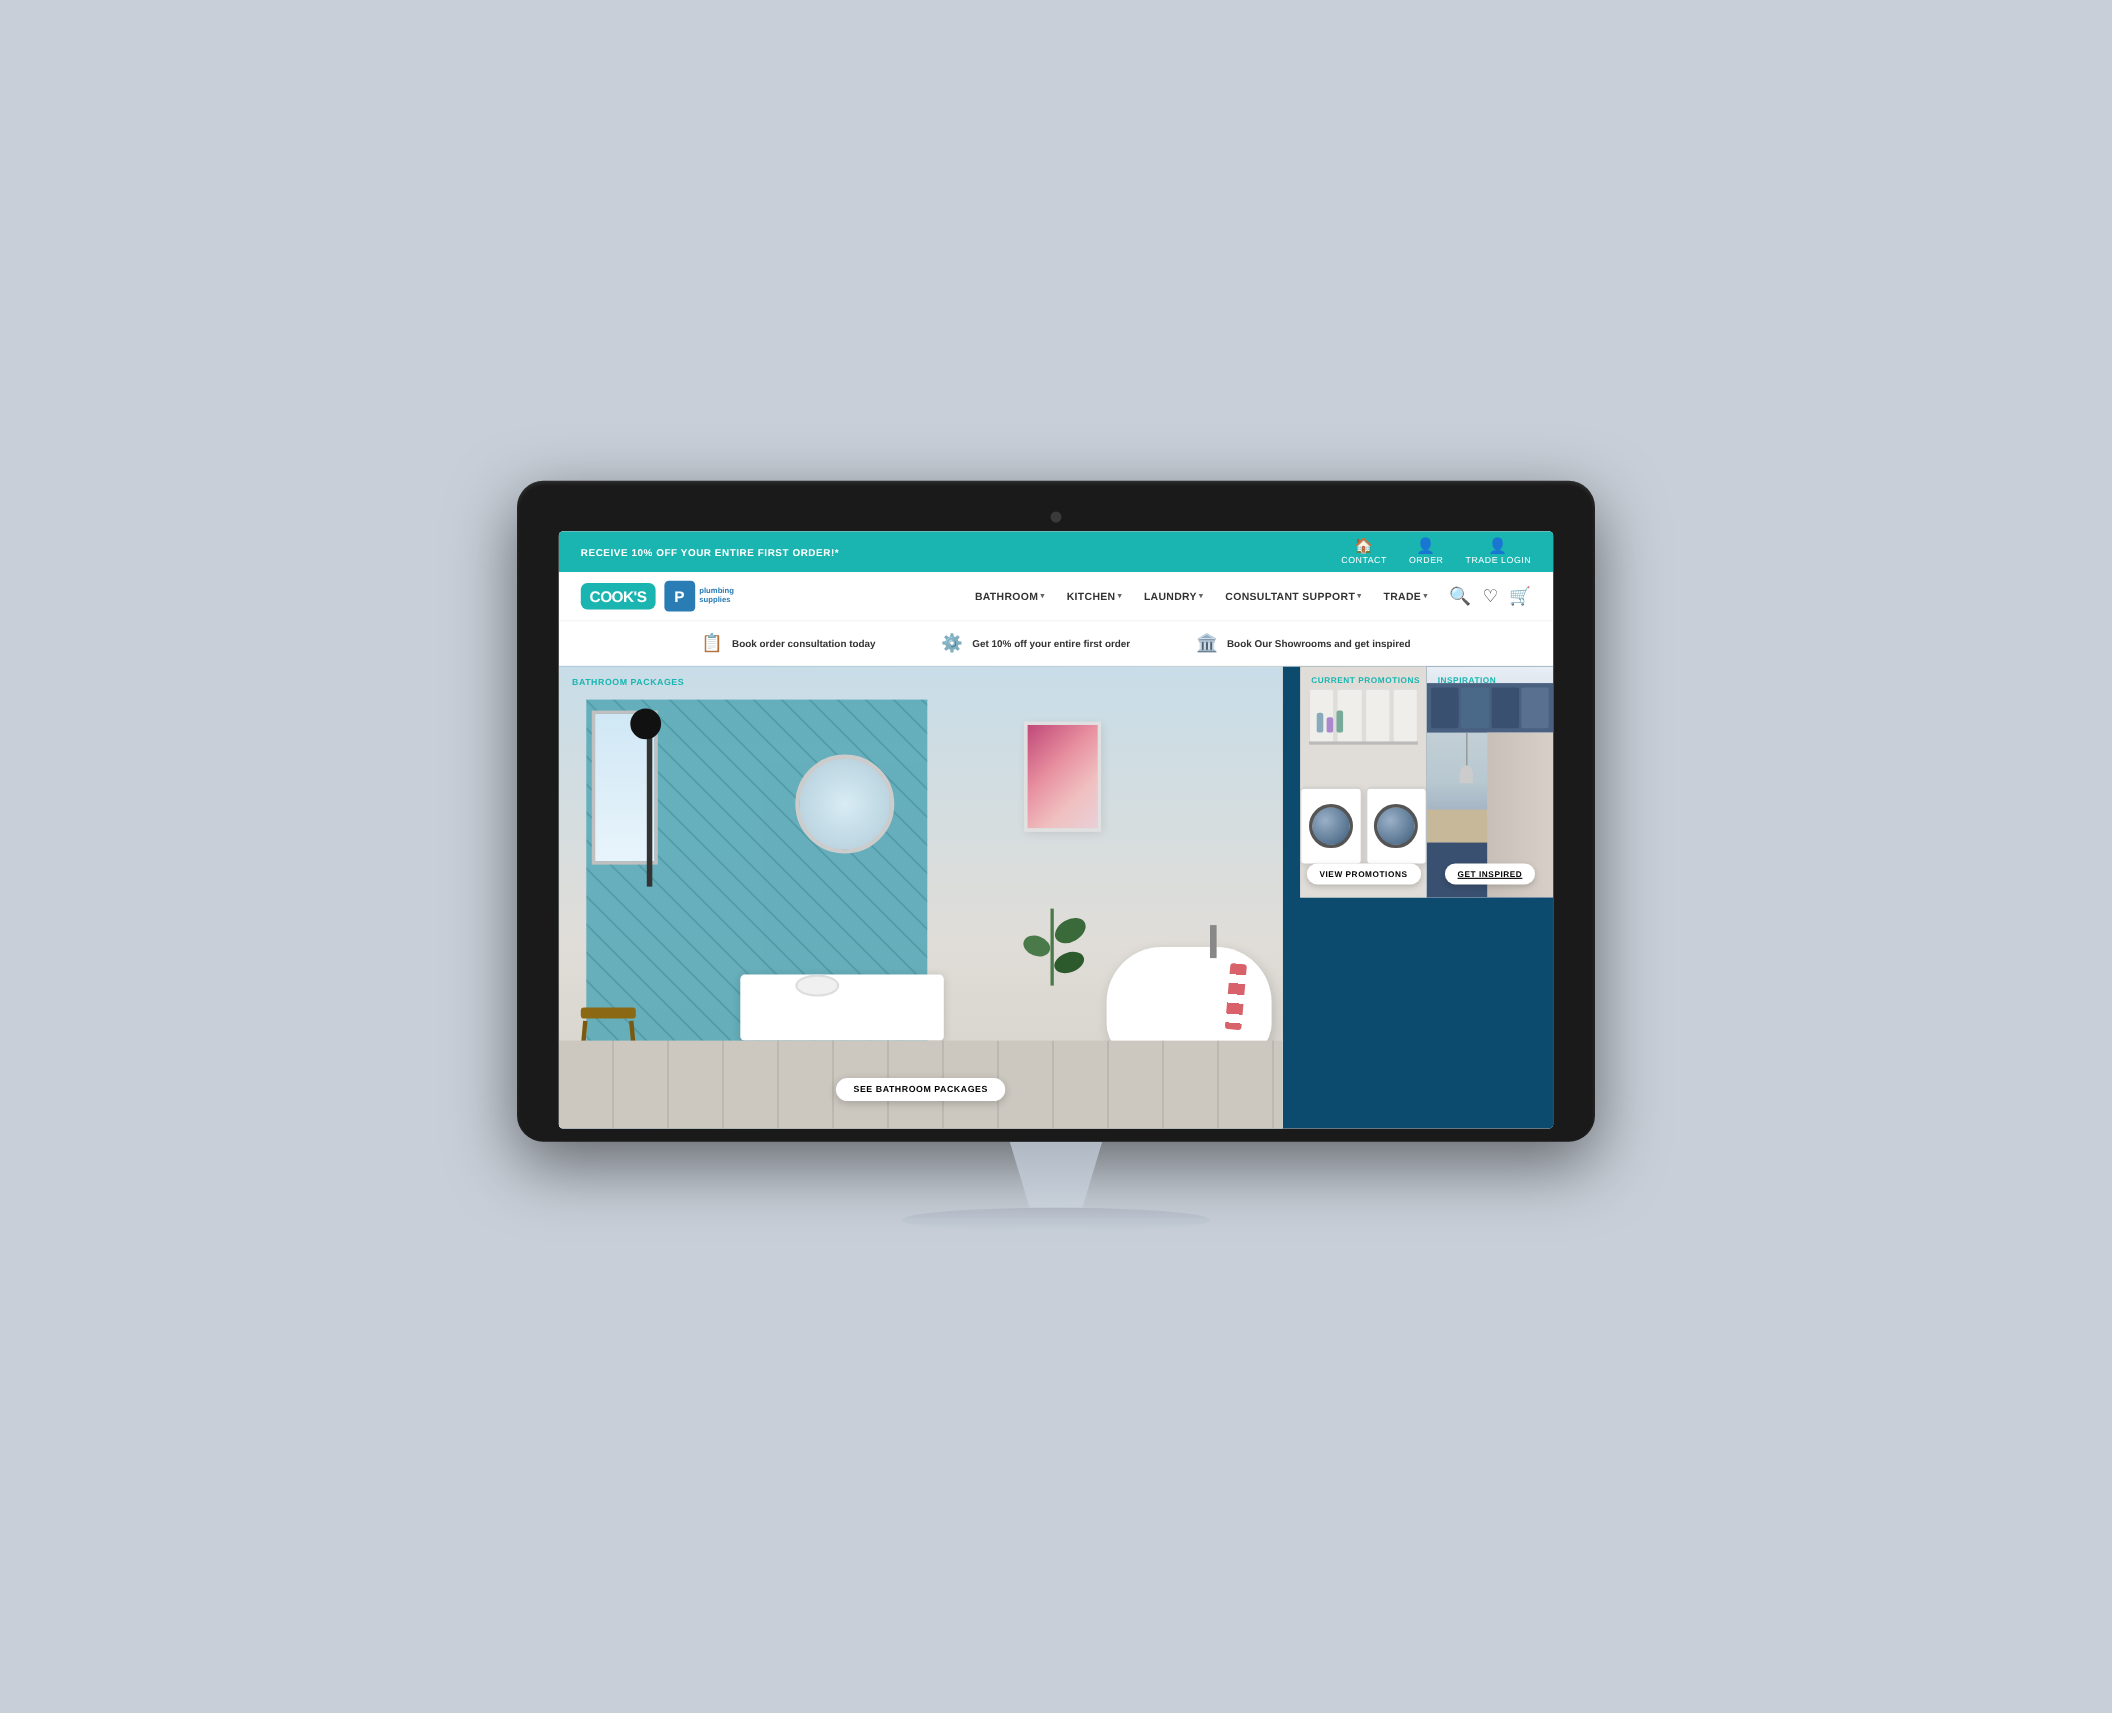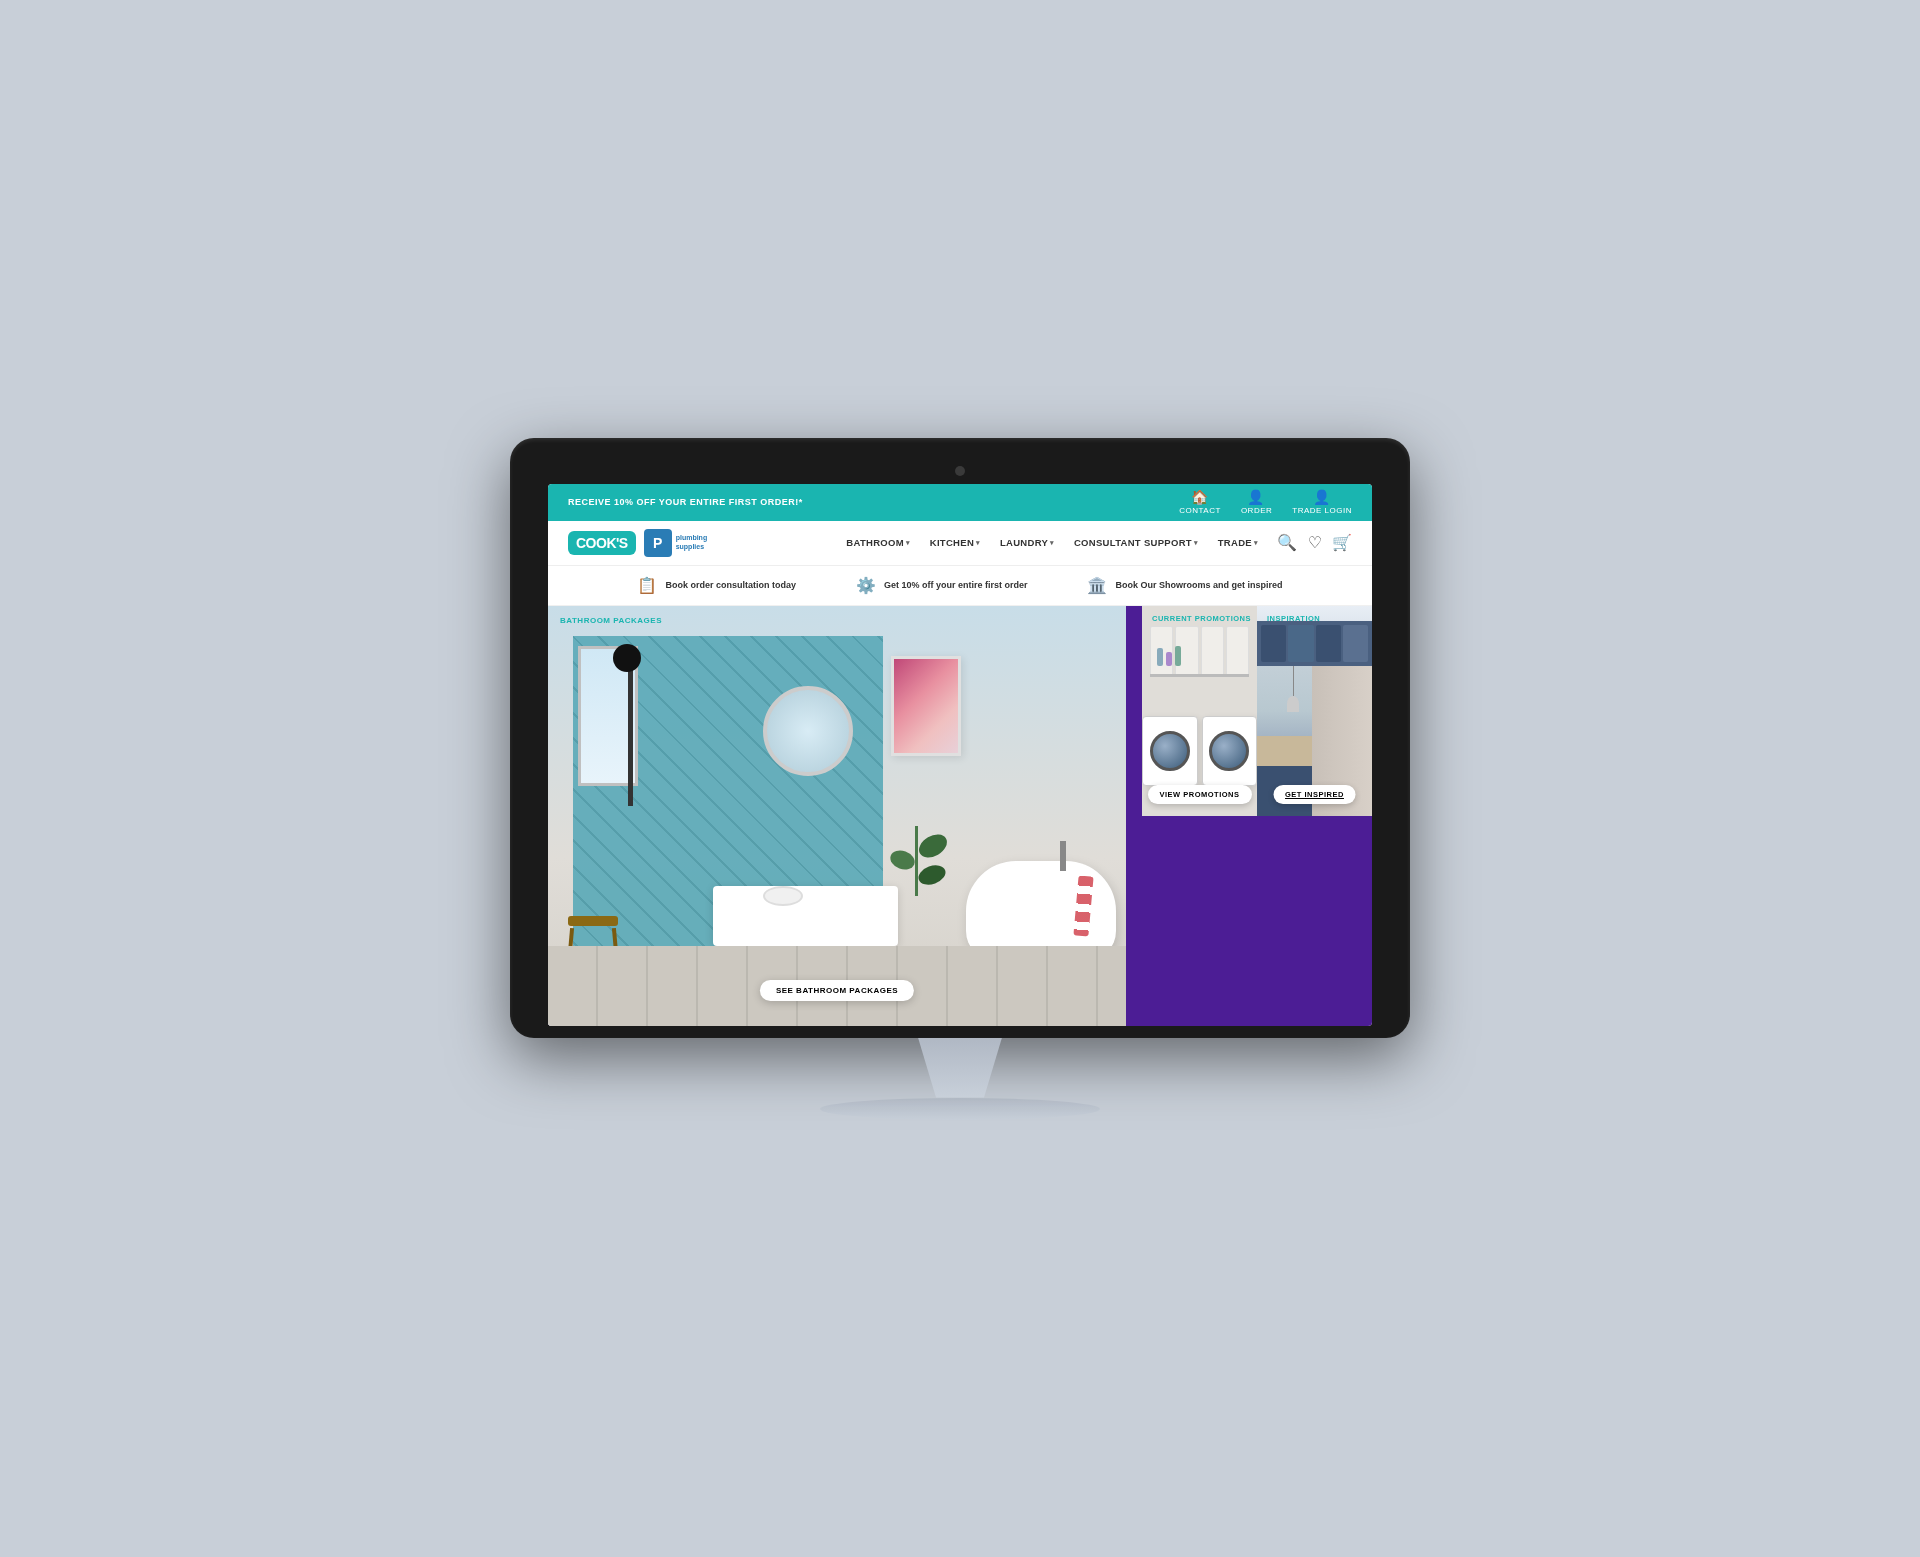--- a/index.html
+++ b/index.html
@@ -14,21 +14,21 @@
 
     .monitor-wrapper {
       position: relative;
       width: 980px;
       display: flex;
       flex-direction: column;
       align-items: center;
     }
 
     .monitor-frame {
-      width: 900px;
+      width: 980px;
       background: #1a1a1a;
       border-radius: 24px;
       padding: 28px 38px 12px 38px;
       box-shadow: 0 20px 60px rgba(0,0,0,0.5), inset 0 2px 4px rgba(255,255,255,0.1);
       position: relative;
     }
 
     .monitor-camera {
       width: 10px;
       height: 10px;
@@ -201,21 +201,21 @@
 
     .promo-icon {
       font-size: 16px;
       color: #1ab5b0;
     }
 
     
     .main-content {
       display: flex;
       gap: 16px;
-      background: #4c1d95;
+      background: #0c4a6e;
     }
 
     
     .left-panel {
       flex: 1;
       position: relative;
       background: #e8e8e8;
       min-height: 420px;
     }
 

